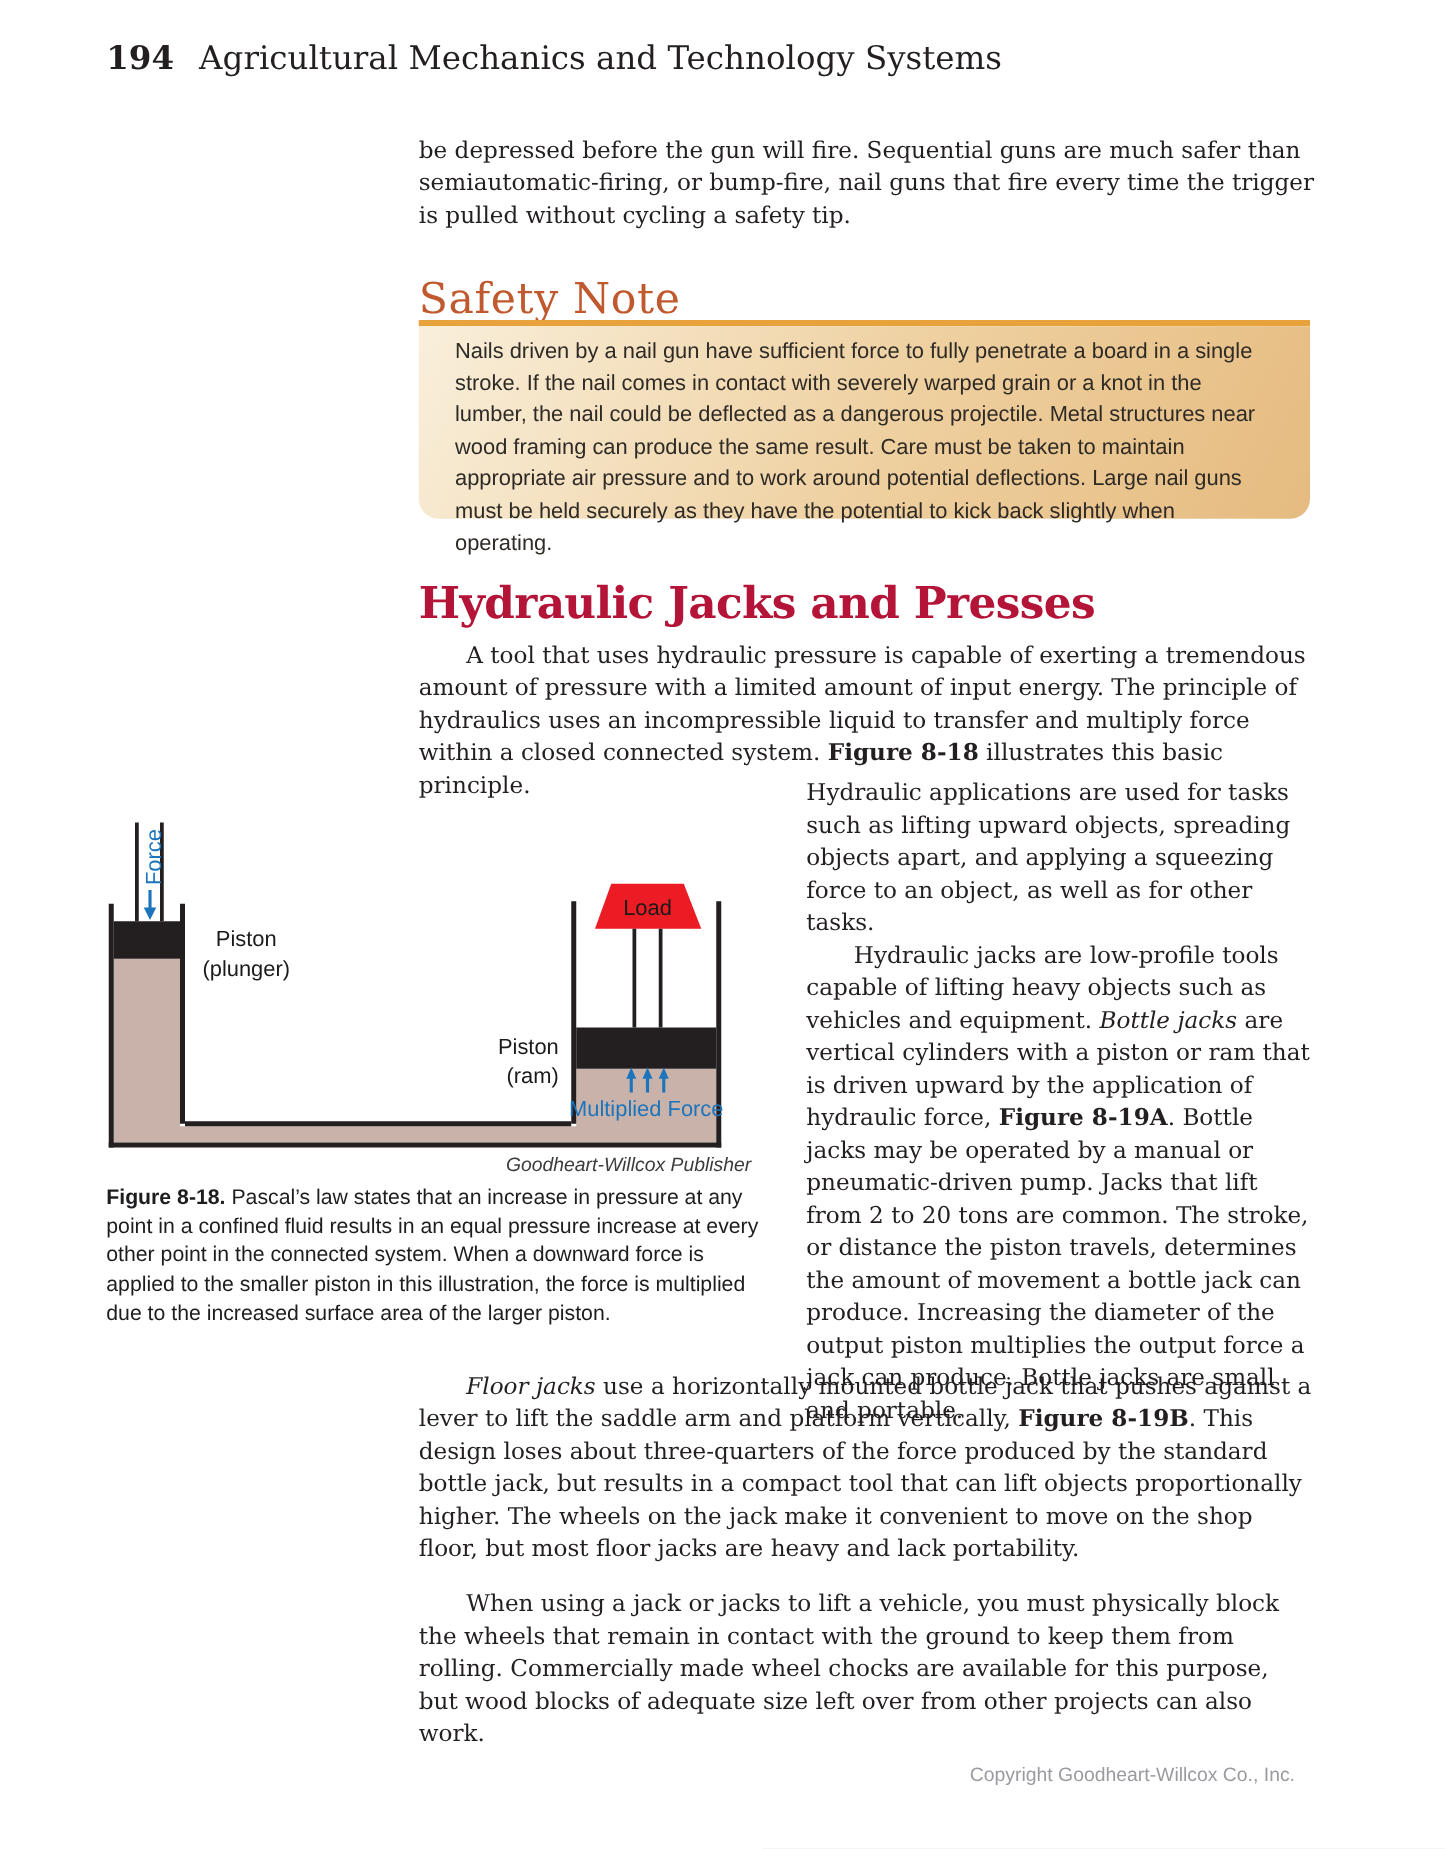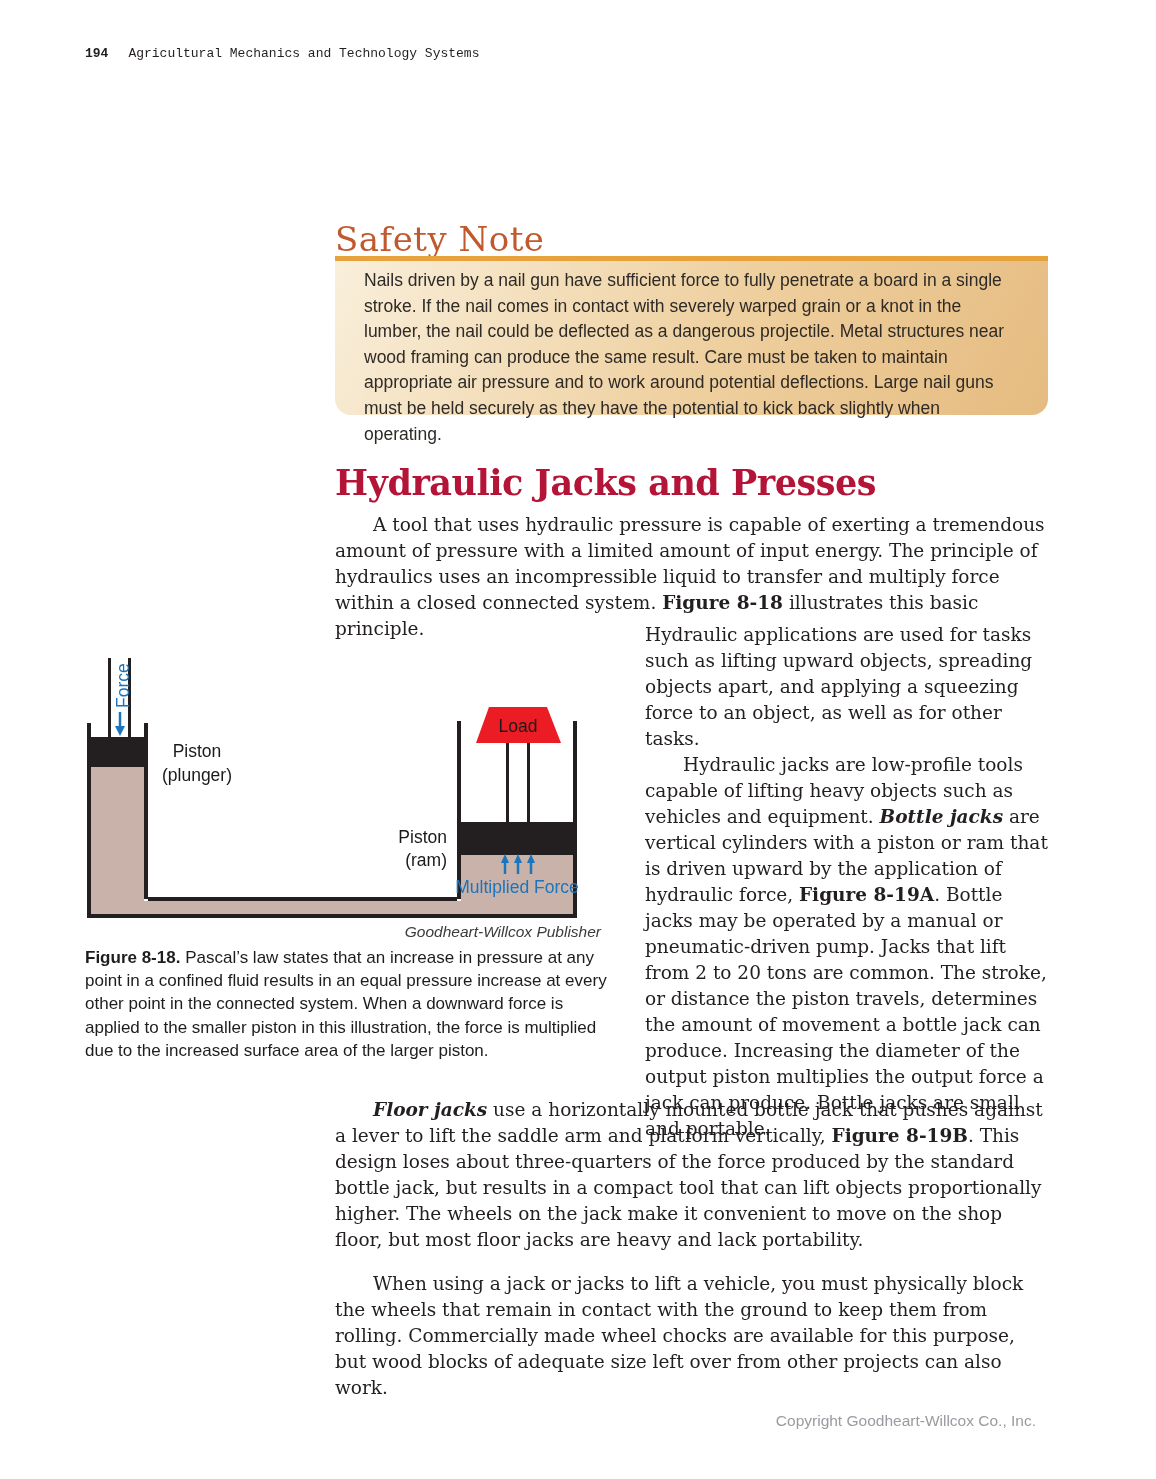--- a/index.html
+++ b/index.html
@@ -9,23 +9,23 @@
     background:#ffffff;
     margin:0 auto;
     overflow:hidden;
     font-family:"DejaVu Serif", serif;
     color:var(--ink_black,#231f20);
   }
   .abs{position:absolute;}
   .serif{font-family:"DejaVu Serif", serif;}
   .sans{font-family:"Liberation Sans", sans-serif;}
   .seg-b{font-weight:bold;}
-  .seg-bi{font-weight:bold;font-style:italic;}
+  .seg-bi{font-weight:normal;font-style:italic;}
 
-  .header{left:85px;top:46px;font-size:13px;font-family:Liberation Mono, monospace;}
+  .header{left:85px;top:32px;font-size:26px;}
   .header .pagenum{font-weight:bold;}
   .header .booktitle{margin-left:20px;}
 
   .bodytext{font-size:18.5px;line-height:26px;text-align:left;}
   .indent{text-indent:38px;}
 
   .intro{left:335px;top:108px;width:718px;}
 
   .safety-heading{
     left:335px;top:219px;
@@ -88,20 +88,21 @@
 </style>
 </head>
 <body>
 
 <div class="page">
 
   <div class="abs header serif">
     <span class="pagenum">194</span><span class="booktitle">Agricultural Mechanics and Technology Systems</span>
   </div>
 
+  <div class="abs intro bodytext serif">be depressed before the gun will fire. Sequential guns are much safer than semiautomatic-firing, or bump-fire, nail guns that fire every time the trigger is pulled without cycling a safety tip.</div>
 
   <div class="abs safety-heading serif">Safety Note</div>
   <div class="abs safety-rule"></div>
   <div class="abs safety-box">
     <div class="txt sans">Nails driven by a nail gun have sufficient force to fully penetrate a board in a single stroke. If the nail comes in contact with severely warped grain or a knot in the lumber, the nail could be deflected as a dangerous projectile. Metal structures near wood framing can produce the same result. Care must be taken to maintain appropriate air pressure and to work around potential deflections. Large nail guns must be held securely as they have the potential to kick back slightly when operating.</div>
   </div>
 
   <div class="abs section-heading serif">Hydraulic Jacks and Presses</div>
 
   <div class="abs para2 bodytext indent serif"><span>A tool that uses hydraulic pressure is capable of exerting a tremendous amount of pressure with a limited amount of input energy. The principle of hydraulics uses an incompressible liquid to transfer and multiply force within a closed connected system. </span><span class="seg-b">Figure 8-18</span><span> illustrates this basic principle.</span></div>

